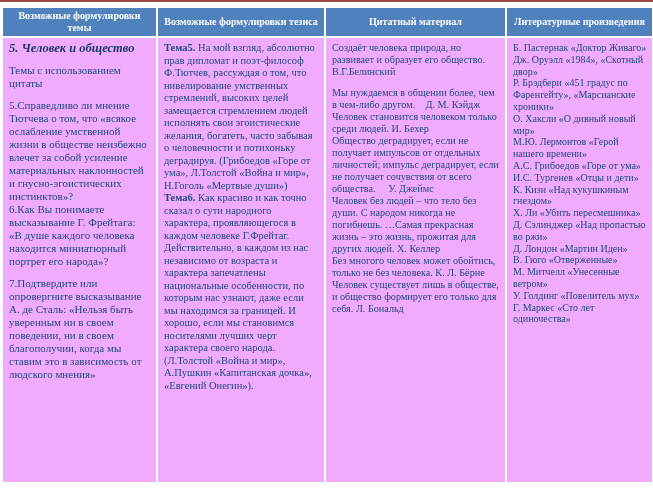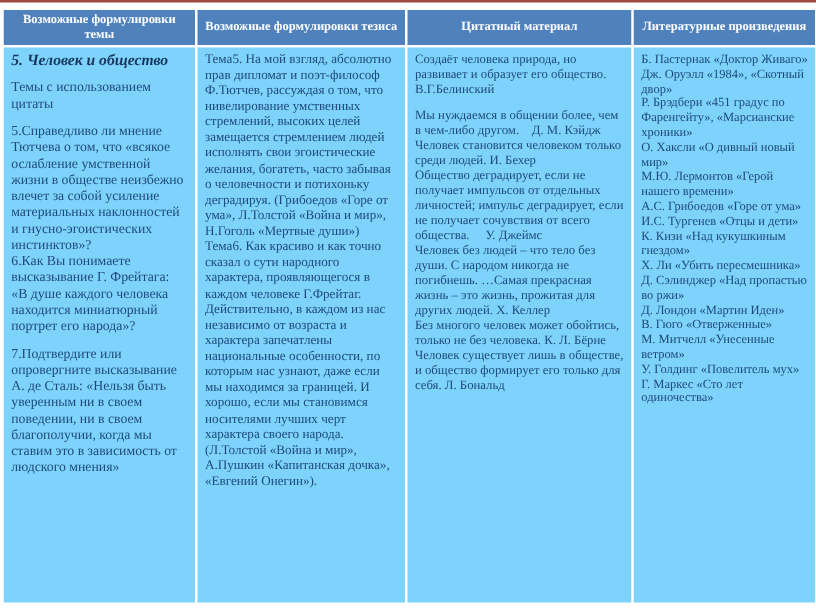--- a/index.html
+++ b/index.html
@@ -18,30 +18,30 @@
     grid-template-rows:28px 444px;
     column-gap:2px;row-gap:2px;
   }
   .hcell{
     background:#4f81bd;color:#ffffff;font-weight:bold;
     display:flex;align-items:center;justify-content:center;
     text-align:center;font-size:10px;line-height:1.18;
     padding:1px 6px;box-sizing:border-box;
   }
   .bcell{
-    background:#7dd3fc;color:#1f497d;
+    background:#f0abfc;color:#1f497d;
     padding:4px 5px 4px 6px;box-sizing:border-box;
     overflow:hidden;word-wrap:break-word;
   }
   .bcell p{margin:0;}
   .bcell .gap{margin-bottom:9px;}
   .c1{font-size:11px;line-height:13px;}
   .c1 .title{font-weight:bold;font-style:italic;font-size:12.5px;color:#17375e;margin-bottom:9px;}
   .c2{font-size:10.5px;line-height:12.5px;}
-  .c2 b{font-weight:normal;}
+  .c2 b{font-weight:bold;}
   .c3{font-size:10.2px;line-height:12px;}
   .c4{font-size:10px;line-height:11.8px;}
 </style>
 </head>
 <body>
 
 <div class="top-line"></div>
 
 <div class="table">
   <div class="hcell">Возможные формулировки темы</div>

